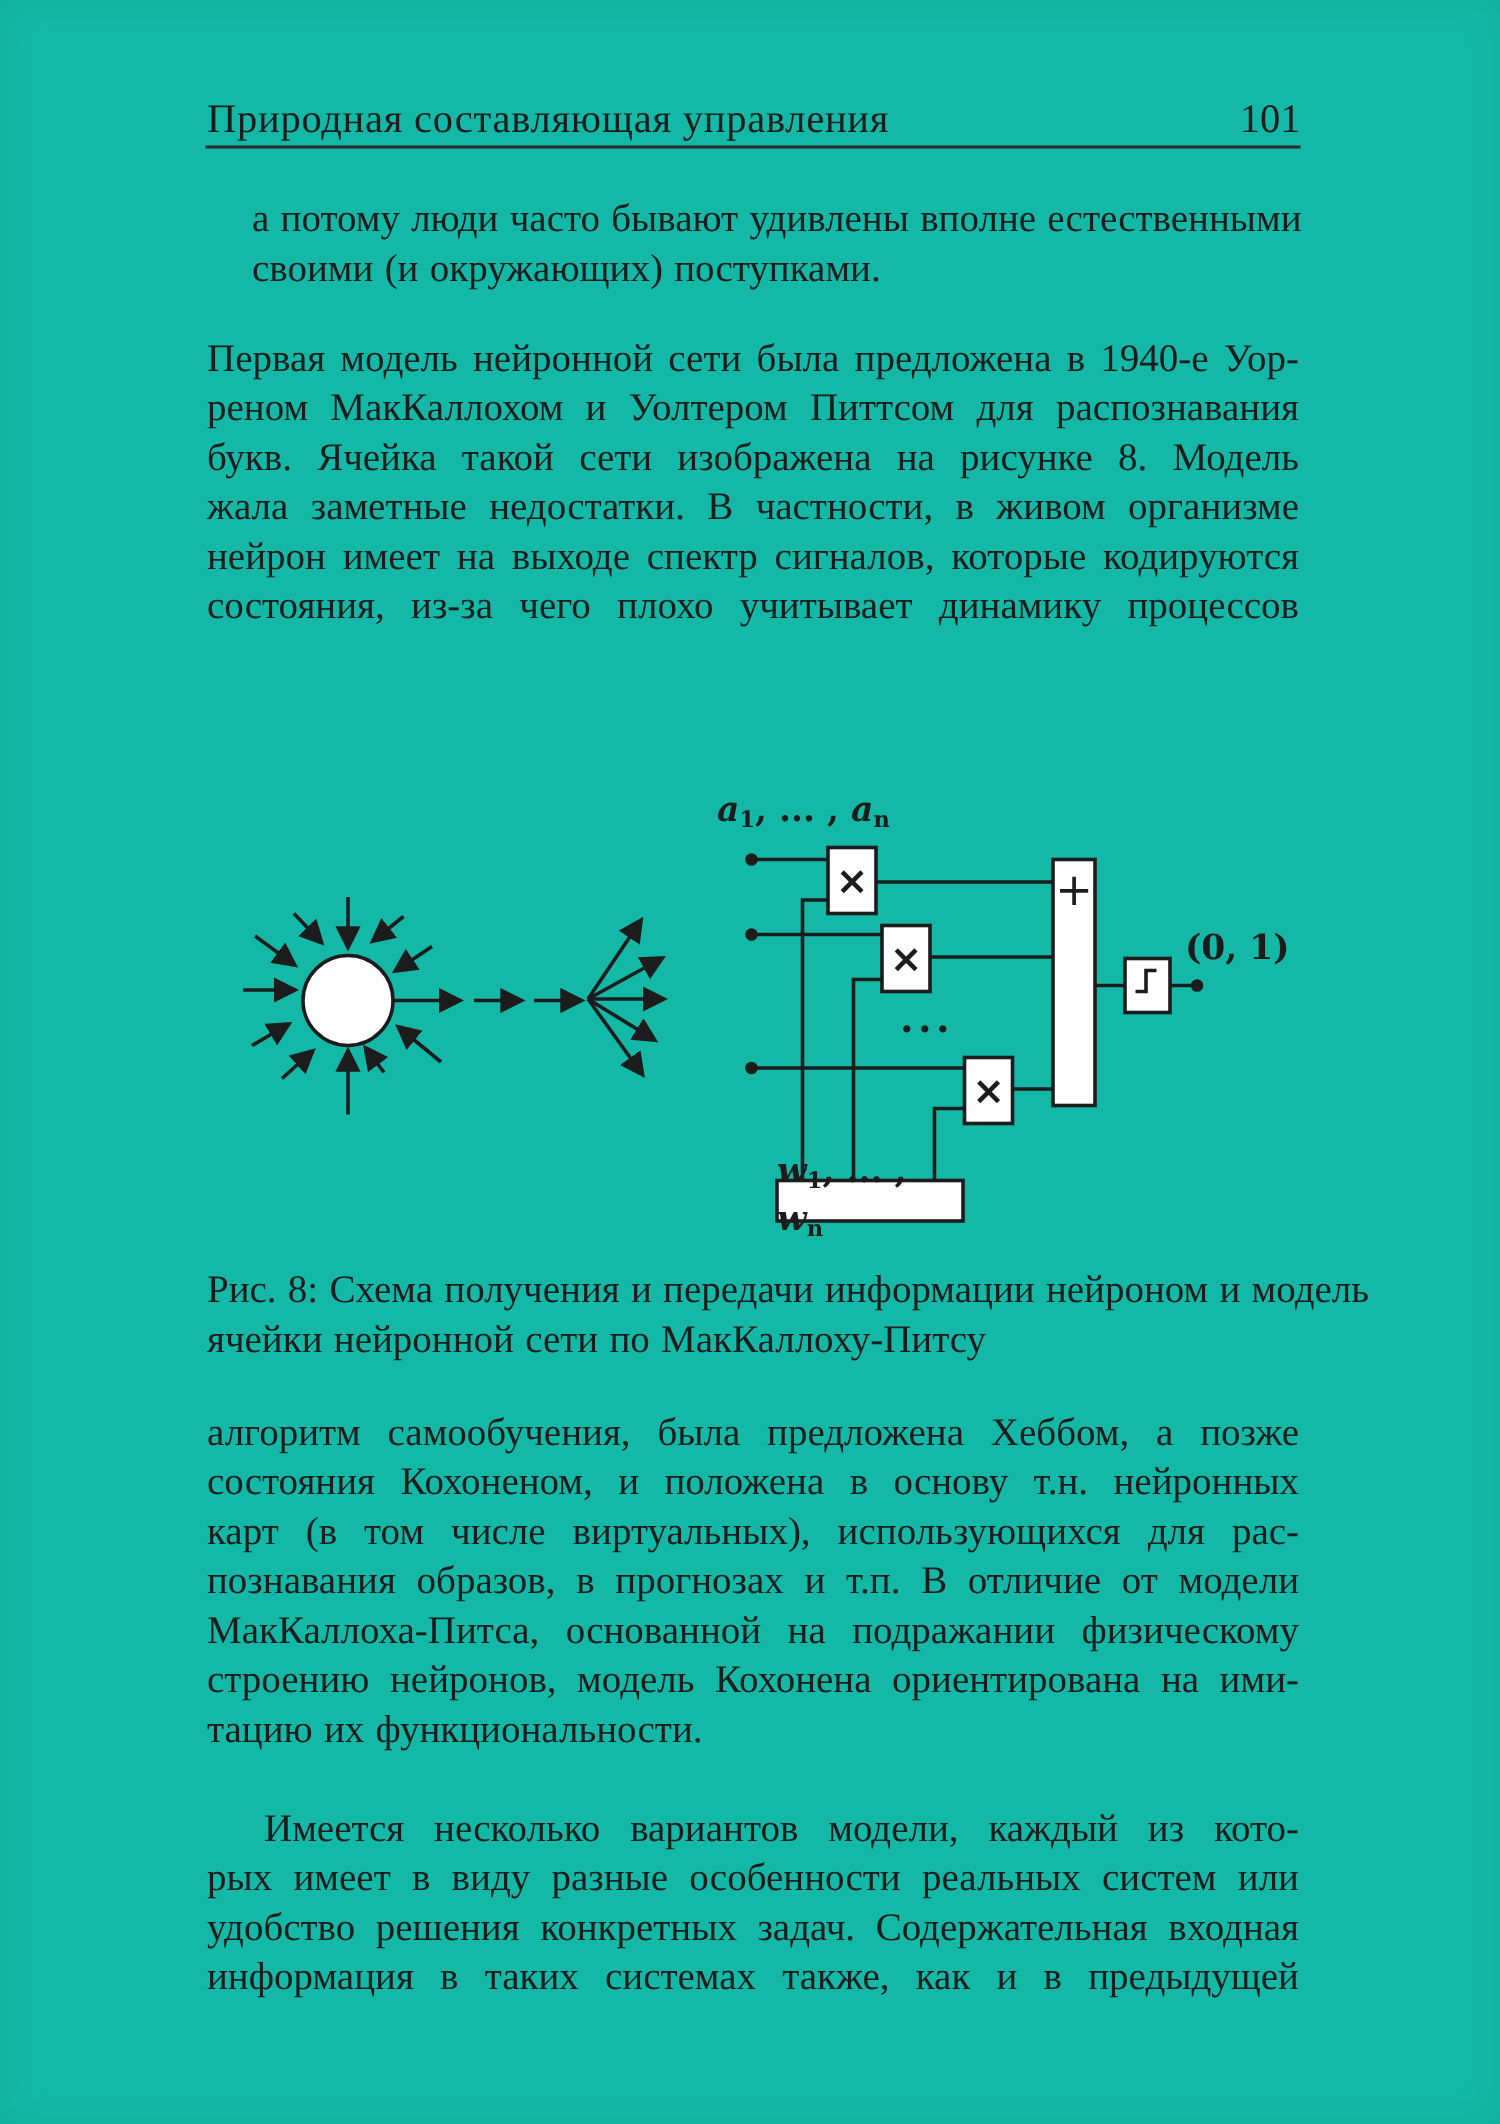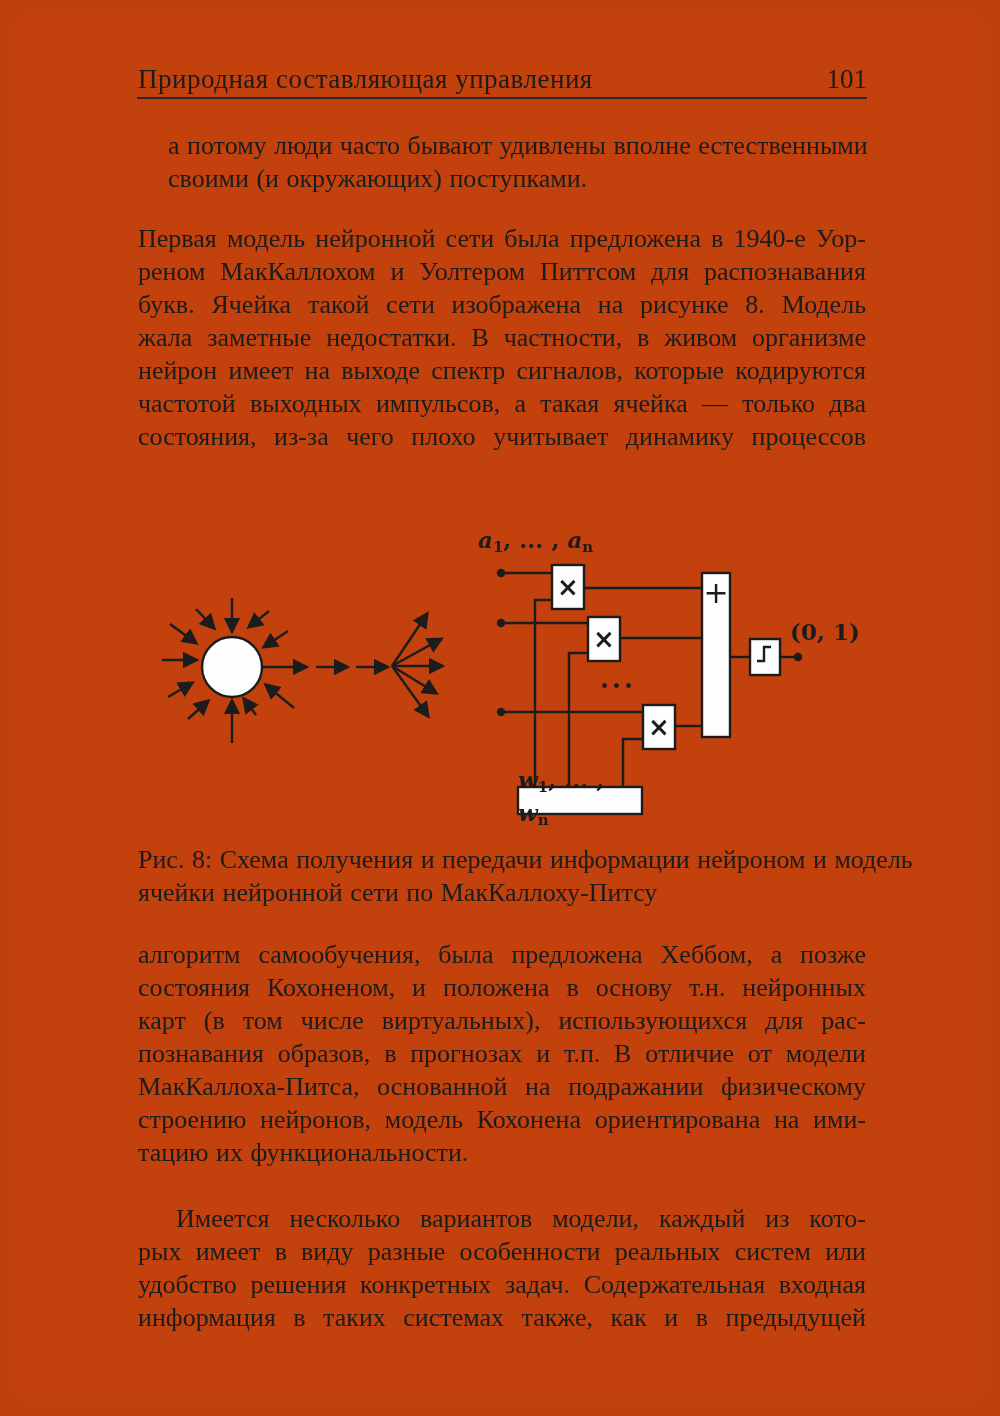--- a/index.html
+++ b/index.html
@@ -1,20 +1,20 @@
 <!DOCTYPE html>
 <html><head>
 <meta charset="utf-8">
 <style>
   html,body{margin:0;padding:0;background:#e9e9e9;}
   .page{
     position:relative;
     width:1000px;height:1416px;
     margin:0 auto;
-    background:#c2410c;
+    background:#14b8a6;
     box-shadow:inset 0 0 28px rgba(0,0,0,0.05);
     font-family:"Liberation Serif","DejaVu Serif",serif;
     color:#1c1c1c;
     overflow:hidden;
   }
   .abs{position:absolute;}
   .header-row{left:138px;top:64px;width:729px;font-size:27px;line-height:30px;}
   .header-title{float:left;letter-spacing:0.5px;}
   .page-number{float:right;}
   .header-rule{left:137px;top:97px;width:730px;height:2px;background:#2a2a2a;}
@@ -56,21 +56,20 @@
       <div class="tline">а потому люди часто бывают удивлены вполне естественными</div>
       <div class="tline tlast">своими (и окружающих) поступками.</div>
     </div>
 
   <div class="abs textblock para1">
       <div class="tline">Первая модель нейронной сети была предложена в 1940-е Уор-</div>
       <div class="tline">реном МакКаллохом и Уолтером Питтсом для распознавания</div>
       <div class="tline">букв. Ячейка такой сети изображена на рисунке 8. Модель</div>
       <div class="tline">жала заметные недостатки. В частности, в живом организме</div>
       <div class="tline">нейрон имеет на выходе спектр сигналов, которые кодируются</div>
-      <div class="tline">частотой выходных импульсов, а такая ячейка — только два</div>
       <div class="tline">состояния, из-за чего плохо учитывает динамику процессов</div>
     </div>
 
   <svg class="abs figure-svg" width="740" height="300" viewBox="0 0 740 300" xmlns="http://www.w3.org/2000/svg">
     <defs>
       <marker id="ah" viewBox="0 0 10 10" refX="8" refY="5" markerWidth="7" markerHeight="7" orient="auto-start-reverse">
         <path d="M0,0 L10,5 L0,10 z" fill="#1c1c1c"></path>
       </marker>
     </defs>
 

